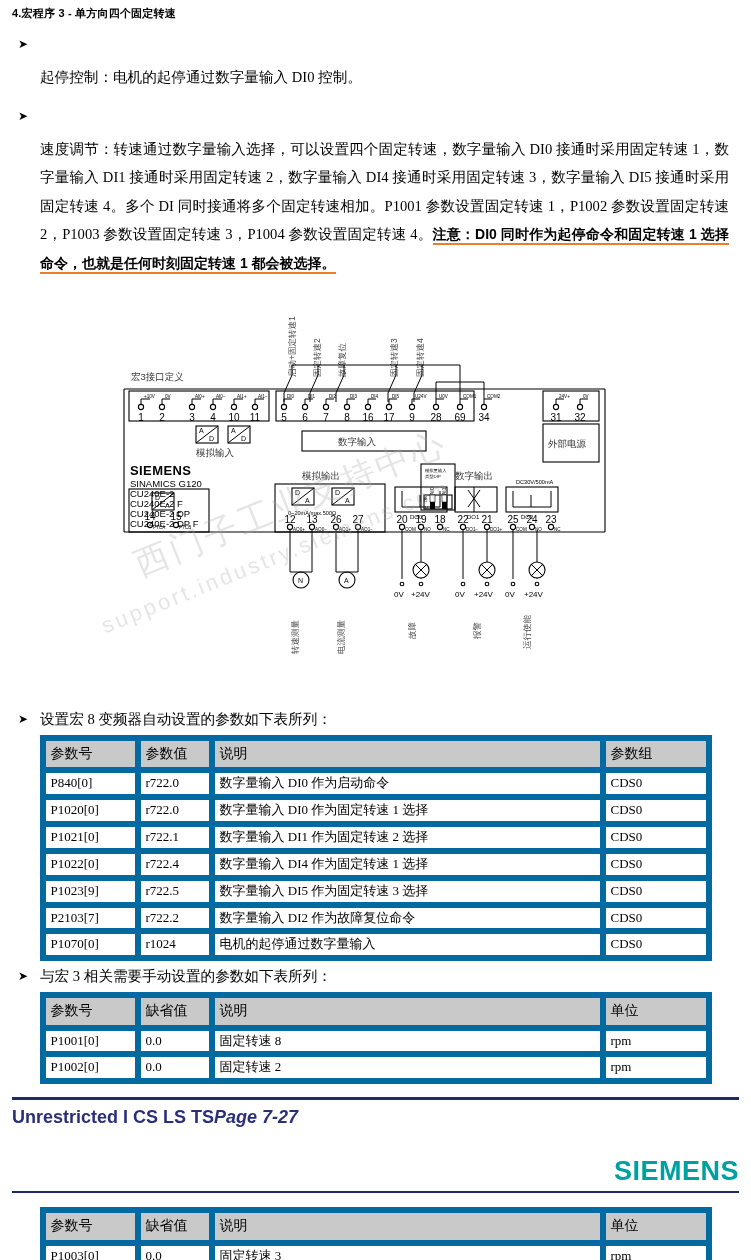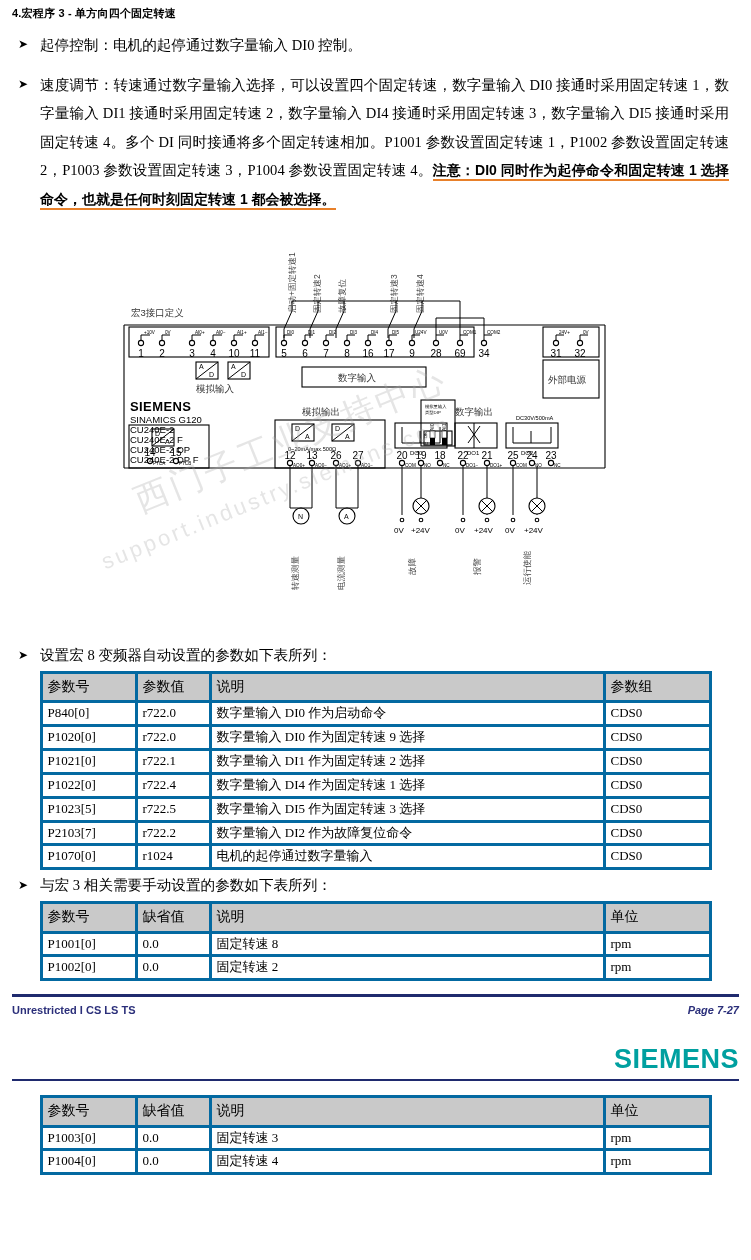--- a/index.html
+++ b/index.html
@@ -34,21 +34,21 @@
     font-size: 14.6px;
     line-height: 1.95;
   }
   .bullet .arrow {
     flex: 0 0 22px;
     font-size: 12px;
     line-height: 2.3;
     color: #000;
     font-family: "DejaVu Sans", sans-serif;
   }
-  .bullet .btext { flex: 1 1 auto; text-align: justify; }
+  .bullet .btext { flex: 1 1 auto; text-align: justify; margin-top: 32px; }
   .note-bold {
     font-weight: bold;
     font-family: "Liberation Sans", "DejaVu Sans", sans-serif;
     font-size: 14px;
     border-bottom: 2.5px solid #e8802a;
     padding-bottom: 1px;
     box-decoration-break: clone;
     -webkit-box-decoration-break: clone;
   }
 
@@ -89,21 +89,21 @@
   
   table.ptable {
     border-collapse: collapse;
     margin: 6px auto 0 auto;
     width: 672px;
     font-size: 13px;
     font-family: "Liberation Serif", serif;
     border: 1.6px solid #000;
   }
   table.ptable th, table.ptable td {
-    border: 3px solid #0369a1;
+    border: 6px solid #0369a1;
     padding: 1px 5px;
     text-align: left;
     line-height: 1.45;
     height: 18px;
   }
   table.ptable thead th {
     background: #c9c9c9;
     font-weight: normal;
     font-size: 14px;
     padding: 3px 5px;
@@ -113,23 +113,23 @@
   .c-desc  { width: auto; }
   .c-grp   { width: 106px; }
 
   
   .footer-rule {
     width: 727px; height: 3px; background: #1f2a6e;
     margin: 13px auto 0 auto;
   }
   .footer-row {
     width: 727px; margin: 7px auto 0 auto;
-    display:flex; justify-content: space-between; align-items:center;
+    display:flex; align-items:center;
     font-family: "Liberation Sans", "DejaVu Sans", sans-serif;
-    font-weight: bold; font-size: 11px; color:#2b2f7a;
+    font-weight: bold; font-size: 18px; color:#2b2f7a;
   }
   .footer-row .page { font-style: italic; }
 
   .siemens-logo {
     width: 727px; margin: 28px auto 0 auto;
     text-align: right;
     font-family: "Liberation Sans", "DejaVu Sans", sans-serif;
     font-weight: bold;
     font-size: 27px;
     color: #00a0a0;
@@ -513,37 +513,37 @@
   <tbody>
     <tr>
         <td>P840[0]</td>
         <td>r722.0</td>
         <td>数字量输入 DI0 作为启动命令</td>
         <td>CDS0</td>
       </tr>
     <tr>
         <td>P1020[0]</td>
         <td>r722.0</td>
-        <td>数字量输入 DI0 作为固定转速 9 选择</td>
+        <td>数字量输入 DI0 作为固定转速 1 选择</td>
         <td>CDS0</td>
       </tr>
     <tr>
         <td>P1021[0]</td>
         <td>r722.1</td>
         <td>数字量输入 DI1 作为固定转速 2 选择</td>
         <td>CDS0</td>
       </tr>
     <tr>
         <td>P1022[0]</td>
         <td>r722.4</td>
         <td>数字量输入 DI4 作为固定转速 1 选择</td>
         <td>CDS0</td>
       </tr>
     <tr>
-        <td>P1023[5]</td>
+        <td>P1023[9]</td>
         <td>r722.5</td>
         <td>数字量输入 DI5 作为固定转速 3 选择</td>
         <td>CDS0</td>
       </tr>
     <tr>
         <td>P2103[7]</td>
         <td>r722.2</td>
         <td>数字量输入 DI2 作为故障复位命令</td>
         <td>CDS0</td>
       </tr>

